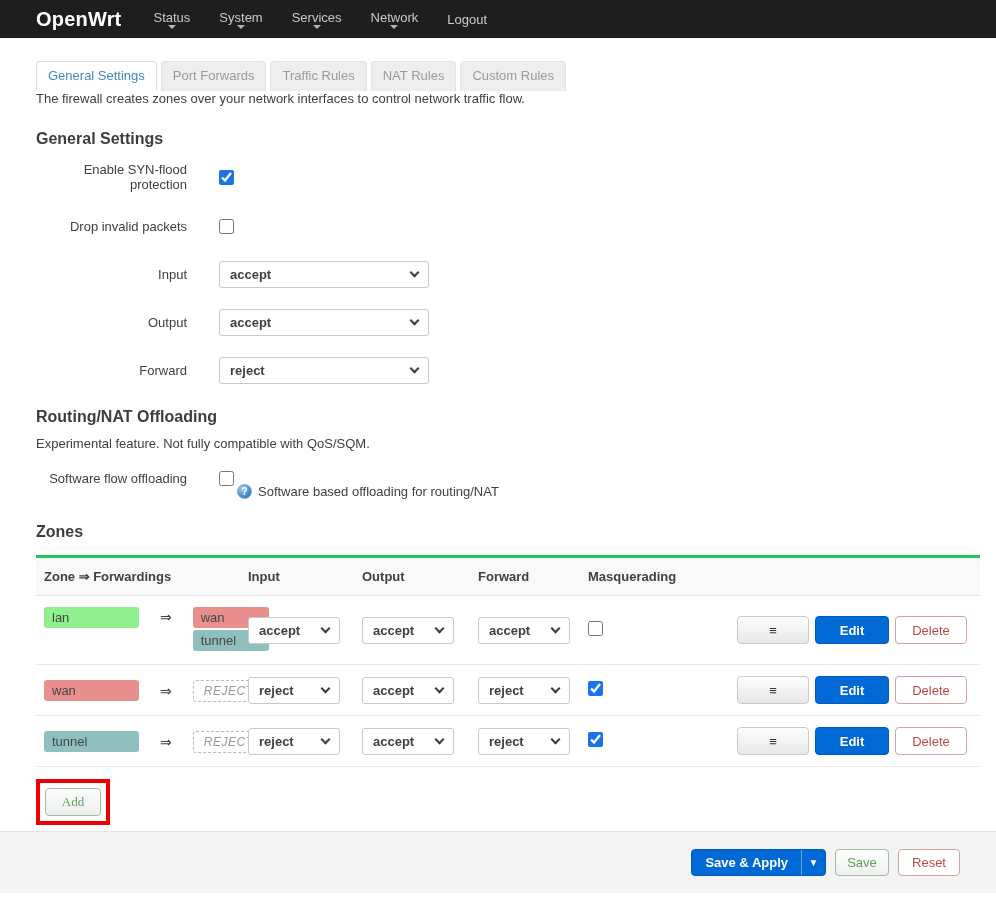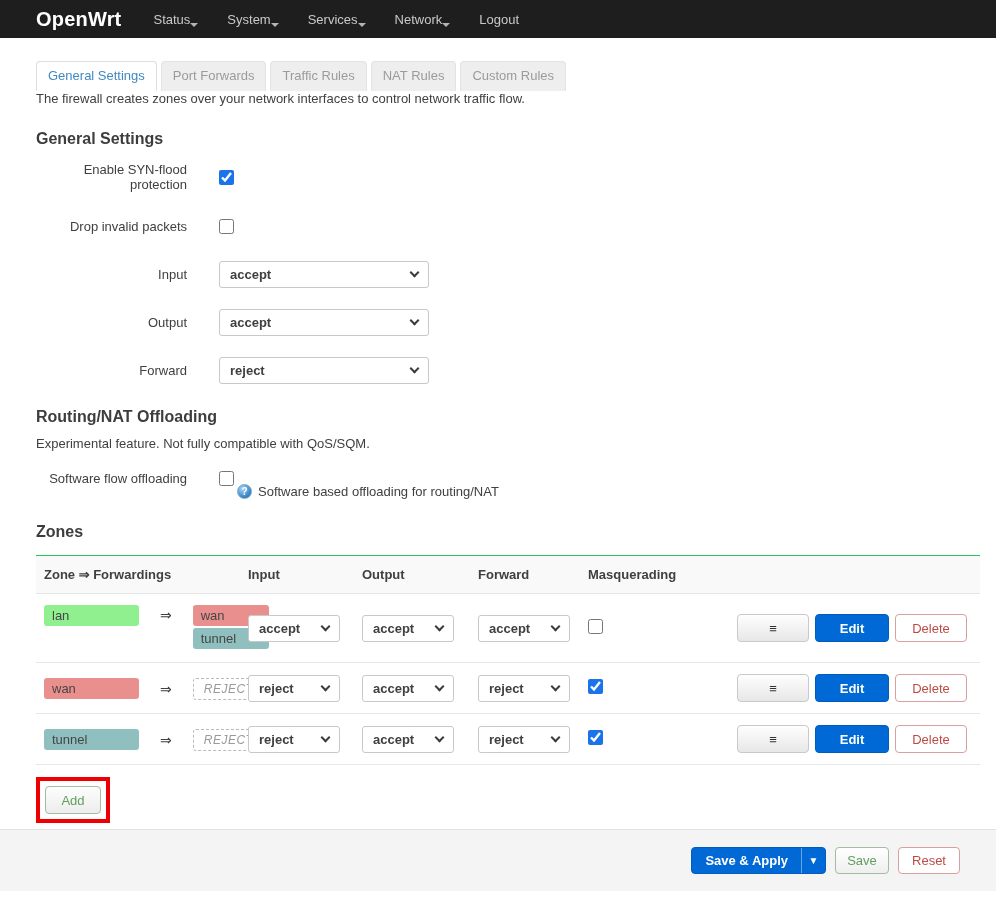--- a/index.html
+++ b/index.html
@@ -7,21 +7,21 @@
   body {
     width: 996px; height: 915px;
     font-family: "Liberation Sans", sans-serif;
     font-size: 13px; color: #404040; background: #fff;
     overflow: hidden;
   }
 
   
   .topnav { height:38px; background:#1e1e1e; display:flex; align-items:center; padding-left:36px; }
   .brand { color:#fff; font-size:20px; font-weight:bold; margin-right:32px; letter-spacing:.2px; cursor:pointer; }
-  .navitem { color:#c9c9c9; font-size:13px; margin-right:29px; display:flex; align-items:flex-end; cursor:pointer; }
+  .navitem { color:#c9c9c9; font-size:13px; margin-right:29px; display:flex; align-items:center; cursor:pointer;flex-direction:column; }
   .nav-caret { width:0; height:0; border-left:4px solid transparent; border-right:4px solid transparent; border-top:4px solid #b5b5b5; }
 
   
   main { padding:0 16px 0 36px; }
 
   .tabs { display:flex; margin-top:23px; }
   .tab { padding:6px 11px 7px; margin-right:4px; border-radius:4px 4px 0 0; font-size:13px; cursor:pointer; }
   .tab.active { background:#fff; color:#4089c0; border:1px solid #ddd; border-bottom:1px solid #fff; }
   .tab.inactive { background:#eeeeee; color:#9b9b9b; border:1px solid #e3e3e3; border-bottom:none; }
 
@@ -43,37 +43,37 @@
 
   .help-line { display:flex; align-items:center; gap:6px; margin:-12px 0 18px 201px; }
   .help-icon { width:15px; height:15px; border-radius:50%; flex:none;
                background:radial-gradient(circle at 35% 30%, #a6d5f7, #3a86c6 65%, #1c5e9c);
                color:#fff; font-size:10px; font-weight:bold; display:flex; align-items:center; justify-content:center;
                border:1px solid #7aa8cc; }
 
   
   .ztable { margin-top:4px; }
   .zgrid { display:grid; grid-template-columns:204px 114px 116px 110px 118px 1fr; align-items:center; padding-left:8px; }
-  .zhead { background:#f9f9f9; border-top:1px solid #22c55e; border-bottom:1px solid #e5e5e5; padding-top:11px; padding-bottom:11px; font-weight:bold; }
+  .zhead { background:#f9f9f9; border-top:3px solid #22c55e; border-bottom:1px solid #e5e5e5; padding-top:11px; padding-bottom:11px; font-weight:bold; }
   .zrow { border-bottom:1px solid #e8e8e8; padding-top:11px; padding-bottom:11px; }
   .zonecell { display:flex; align-items:flex-start; gap:21px; }
   .badge { border-radius:3px; padding:3px 8px; font-size:13px; color:#454545; }
   .zone-badge { min-width:95px; flex:none; }
   .target-badge { min-width:76px; margin-bottom:2px; }
   .arrow { font-size:14px; color:#404040; padding-top:2px; }
   .reject-badge { border:1px dashed #bbb; border-radius:3px; color:#9a9a9a; font-style:italic; font-size:12px;
                   padding:3px 10px; letter-spacing:.5px; margin-top:1px; }
   .btncell { display:flex; justify-content:flex-end; gap:6px; padding-right:13px; }
 
   .btn { height:28px; border-radius:4px; font-size:13px; display:flex; align-items:center; justify-content:center; cursor:pointer; }
   .btn-neutral { width:72px; background:linear-gradient(#fefefe,#e7e7e7); border:1px solid #c9c9c9; color:#333; }
   .btn-edit { width:74px; background:#0069d6; border:1px solid #005cbf; color:#fff; font-weight:bold; }
   .btn-delete { width:72px; background:#fff; border:1px solid #d9a0a0; color:#bb4b44; }
 
-  .add-wrap { margin-top:12px; }
+  .add-wrap { margin-top:12px;font-family:Liberation Serif, serif; }
   .red-box { display:inline-block; border:4px solid #ee0000; padding:5px; }
   .btn-add { width:56px; height:28px; background:linear-gradient(#fdfdfd,#ededed); border:1px solid #9fbf9f; color:#5f9e5f; }
 
   
   footer { margin-top:6px; height:62px; background:#f4f4f4; border-top:1px solid #e2e2e2;
            display:flex; align-items:center; justify-content:flex-end; gap:9px; padding-right:36px; }
   .btn-saveapply { display:flex; height:27px; background:#0069d6; border:1px solid #005cbf; border-radius:4px; color:#fff; cursor:pointer; }
   .sa-main { padding:0 13px; display:flex; align-items:center; font-weight:bold; }
   .sa-caret { width:24px; display:flex; align-items:center; justify-content:center; border-left:1px solid rgba(255,255,255,.4); font-size:10px; }
   .btn-save { width:54px; height:27px; background:linear-gradient(#fff,#efefef); border:1px solid #9fbf9f; color:#5f9e5f; }

